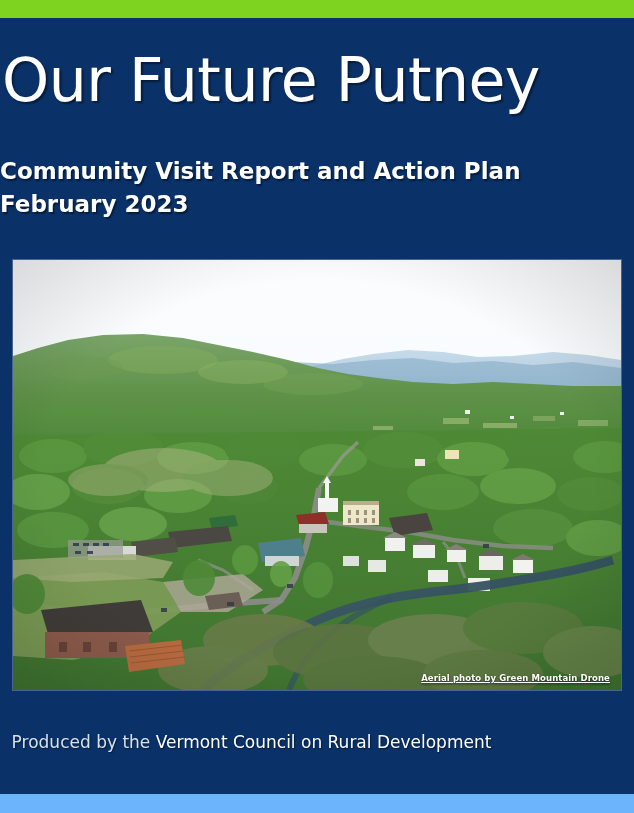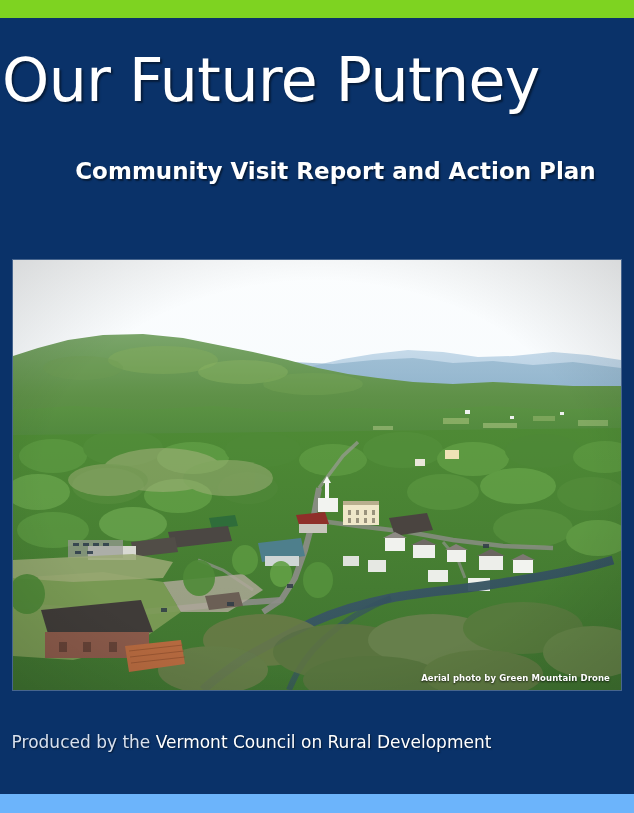--- a/index.html
+++ b/index.html
@@ -56,22 +56,20 @@
     text-shadow: 2px 2px 2px rgba(0,0,0,0.45);
     margin: 0;
     white-space: nowrap;
   }
 
   .subtitle-block {
     position: absolute;
     top: 155px;
     left: 0;
     width: 581px;
-    text-align: center;
-    padding-left: 45px;
   }
   .subtitle-line {
     font-family: "DejaVu Sans", sans-serif;
     font-size: 23px;
     font-weight: bold;
     color: #ffffff;
     line-height: 1.42;
     text-shadow: 1.5px 1.5px 1.5px rgba(0,0,0,0.45);
     white-space: nowrap;
   }
@@ -96,20 +94,21 @@
     position: absolute;
     right: 11px;
     bottom: 7px;
     font-family: "DejaVu Sans", sans-serif;
     font-size: 8.5px;
     font-weight: bold;
     color: #ffffff;
     letter-spacing: 0.1px;
     text-shadow: 0 1px 2px rgba(0,0,0,0.75);
     white-space: nowrap;
+    text-decoration: underline;
   }
 
   
   .producer {
     position: absolute;
     top: 732px;
     left: 0;
     width: 503px;
     text-align: center;
     font-family: "DejaVu Sans", sans-serif;
@@ -133,20 +132,21 @@
 <div class="cover">
 
   <div class="top-bar"></div>
 
   <div class="title-block">
     <h1 class="main-title">Our Future Putney</h1>
   </div>
 
   <div class="subtitle-block">
     <div class="subtitle-line">Community Visit Report and Action Plan</div>
+    <div class="subtitle-line">February 2023</div>
   </div>
 
   <div class="photo-frame">
     <svg class="photo-scene" viewBox="0 0 608 430" preserveAspectRatio="none">
       <defs>
         <linearGradient id="skyGrad" x1="0" y1="0" x2="0" y2="1">
           <stop offset="0%" stop-color="#fbfdfe"></stop>
           <stop offset="55%" stop-color="#f6fafd"></stop>
           <stop offset="100%" stop-color="#eef6fb"></stop>
         </linearGradient>

